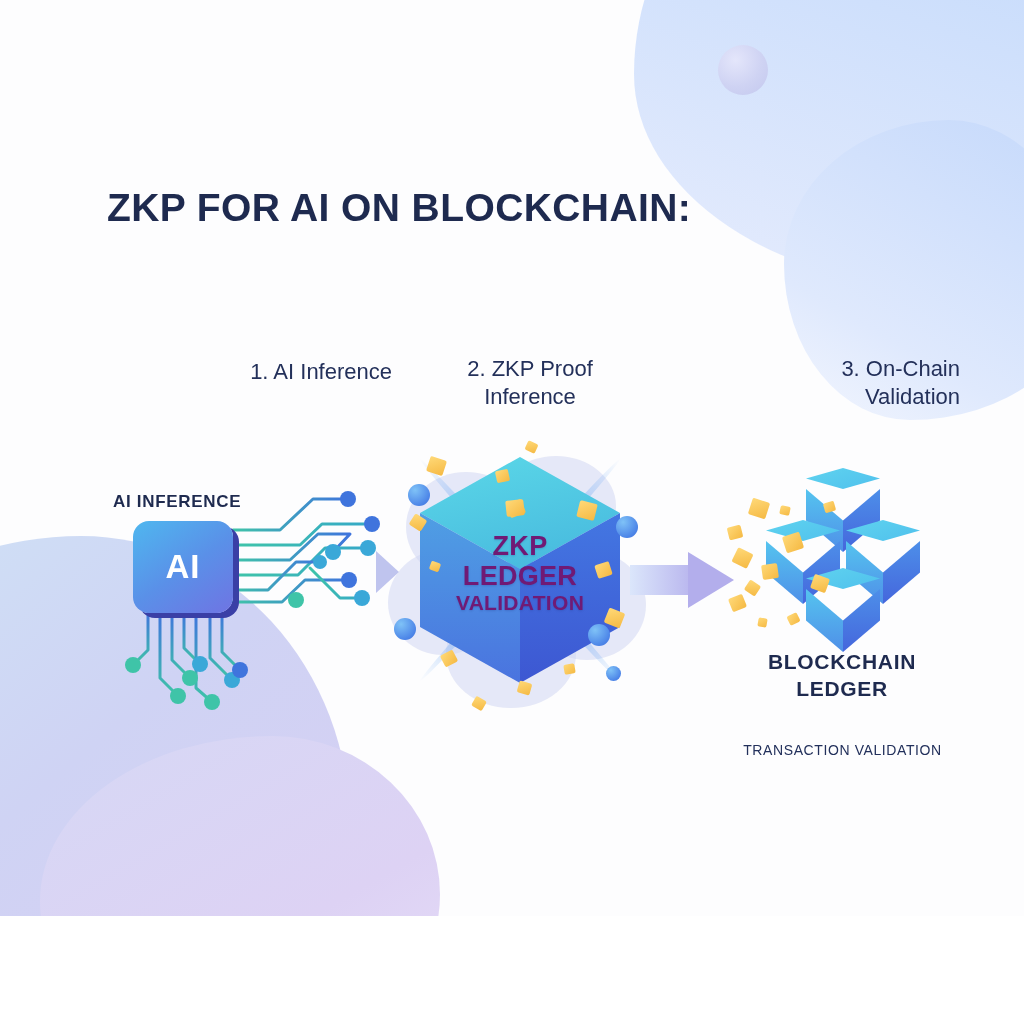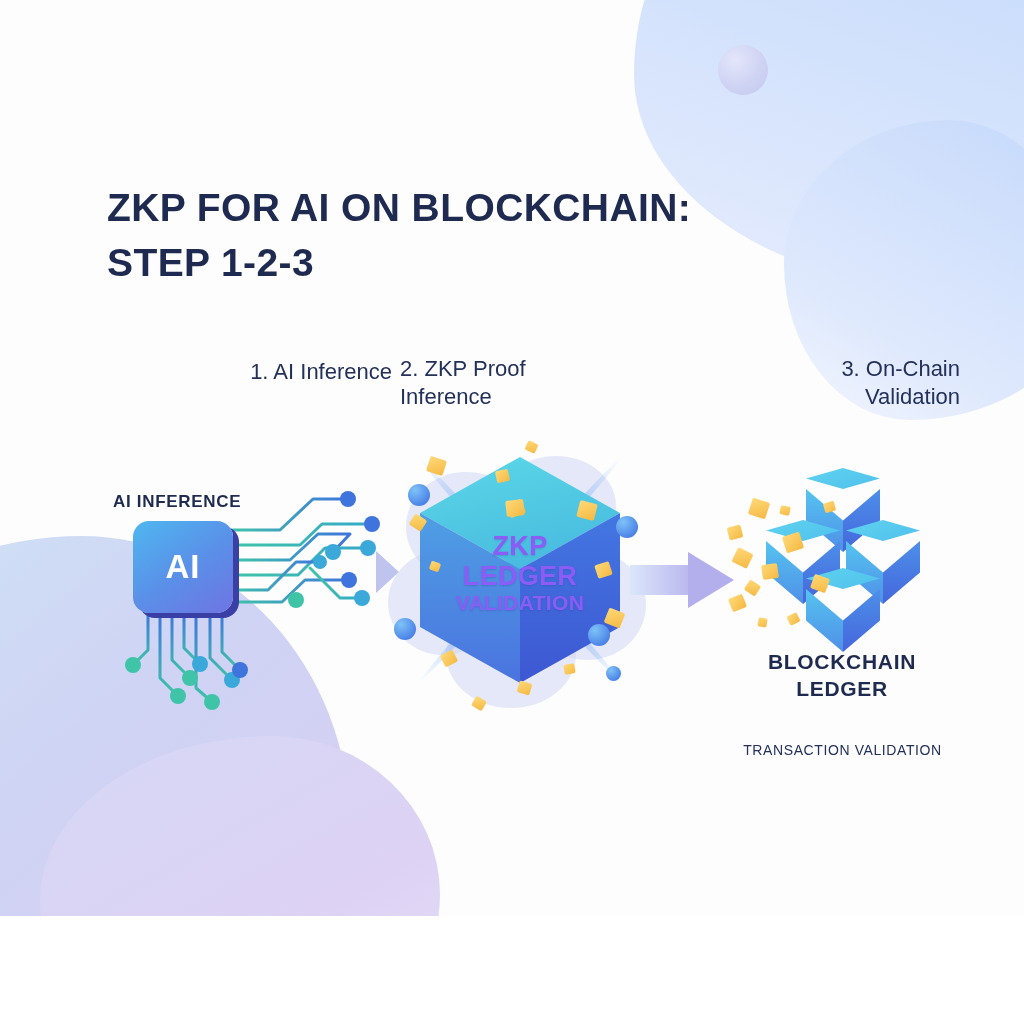--- a/index.html
+++ b/index.html
@@ -82,21 +82,21 @@
   .title .l2 { display: block; }
 
   .step-label {
     position: absolute;
     color: #23305a;
     font-size: 22px;
     line-height: 1.28;
     font-weight: normal;
   }
   .step-1 { left: 92px;  top: 358px; width: 300px; text-align: right; }
-  .step-2 { left: 400px; top: 355px; width: 260px; text-align: left; }
+  .step-2 { left: 400px; top: 355px; width: 260px; text-align: center; }
   .step-3 { left: 700px; top: 355px; width: 260px; text-align: right; }
 
   .cap {
     position: absolute;
     color: #1e2a4f;
     font-weight: bold;
     letter-spacing: 0.7px;
   }
   .cap-ai  { left: 113px; top: 492px; font-size: 17px; }
   .cap-bc  { left: 702px; top: 648px; width: 280px; text-align: center; font-size: 21px; line-height: 1.3; }
@@ -155,21 +155,21 @@
     width: 200px;
     height: 226px;
   }
   .cube-text {
     position: absolute;
     left: 0;
     top: 50%;
     transform: translateY(-46%);
     width: 100%;
     text-align: center;
-    color: #8b5cf6;
+    color: #701a75;
     font-weight: bold;
     line-height: 1.12;
     letter-spacing: 0.3px;
     z-index: 5;
     text-shadow: 0 1px 2px rgba(40,60,140,0.25);
   }
   .cube-text .t1 { font-size: 27px; display: block; }
   .cube-text .t2 { font-size: 27px; display: block; }
   .cube-text .t3 { font-size: 21px; display: block; }
 
@@ -261,21 +261,20 @@
 <div id="canvas">
 
   <div class="blob-tr"></div>
   <div class="blob-tr2"></div>
   <div class="dot-tr"></div>
   <div class="blob-bl"></div>
   <div class="blob-bl2"></div>
 
   <div class="title">
     <span>ZKP FOR AI ON BLOCKCHAIN:</span>
-    <span class="l2">STEP 1-2-3</span>
   </div>
 
   <div class="step-label step-1">
     <span>1. AI Inference</span>
   </div>
   <div class="step-label step-2">
     <span>2. ZKP Proof</span><br>
     <span>Inference</span>
   </div>
   <div class="step-label step-3">

